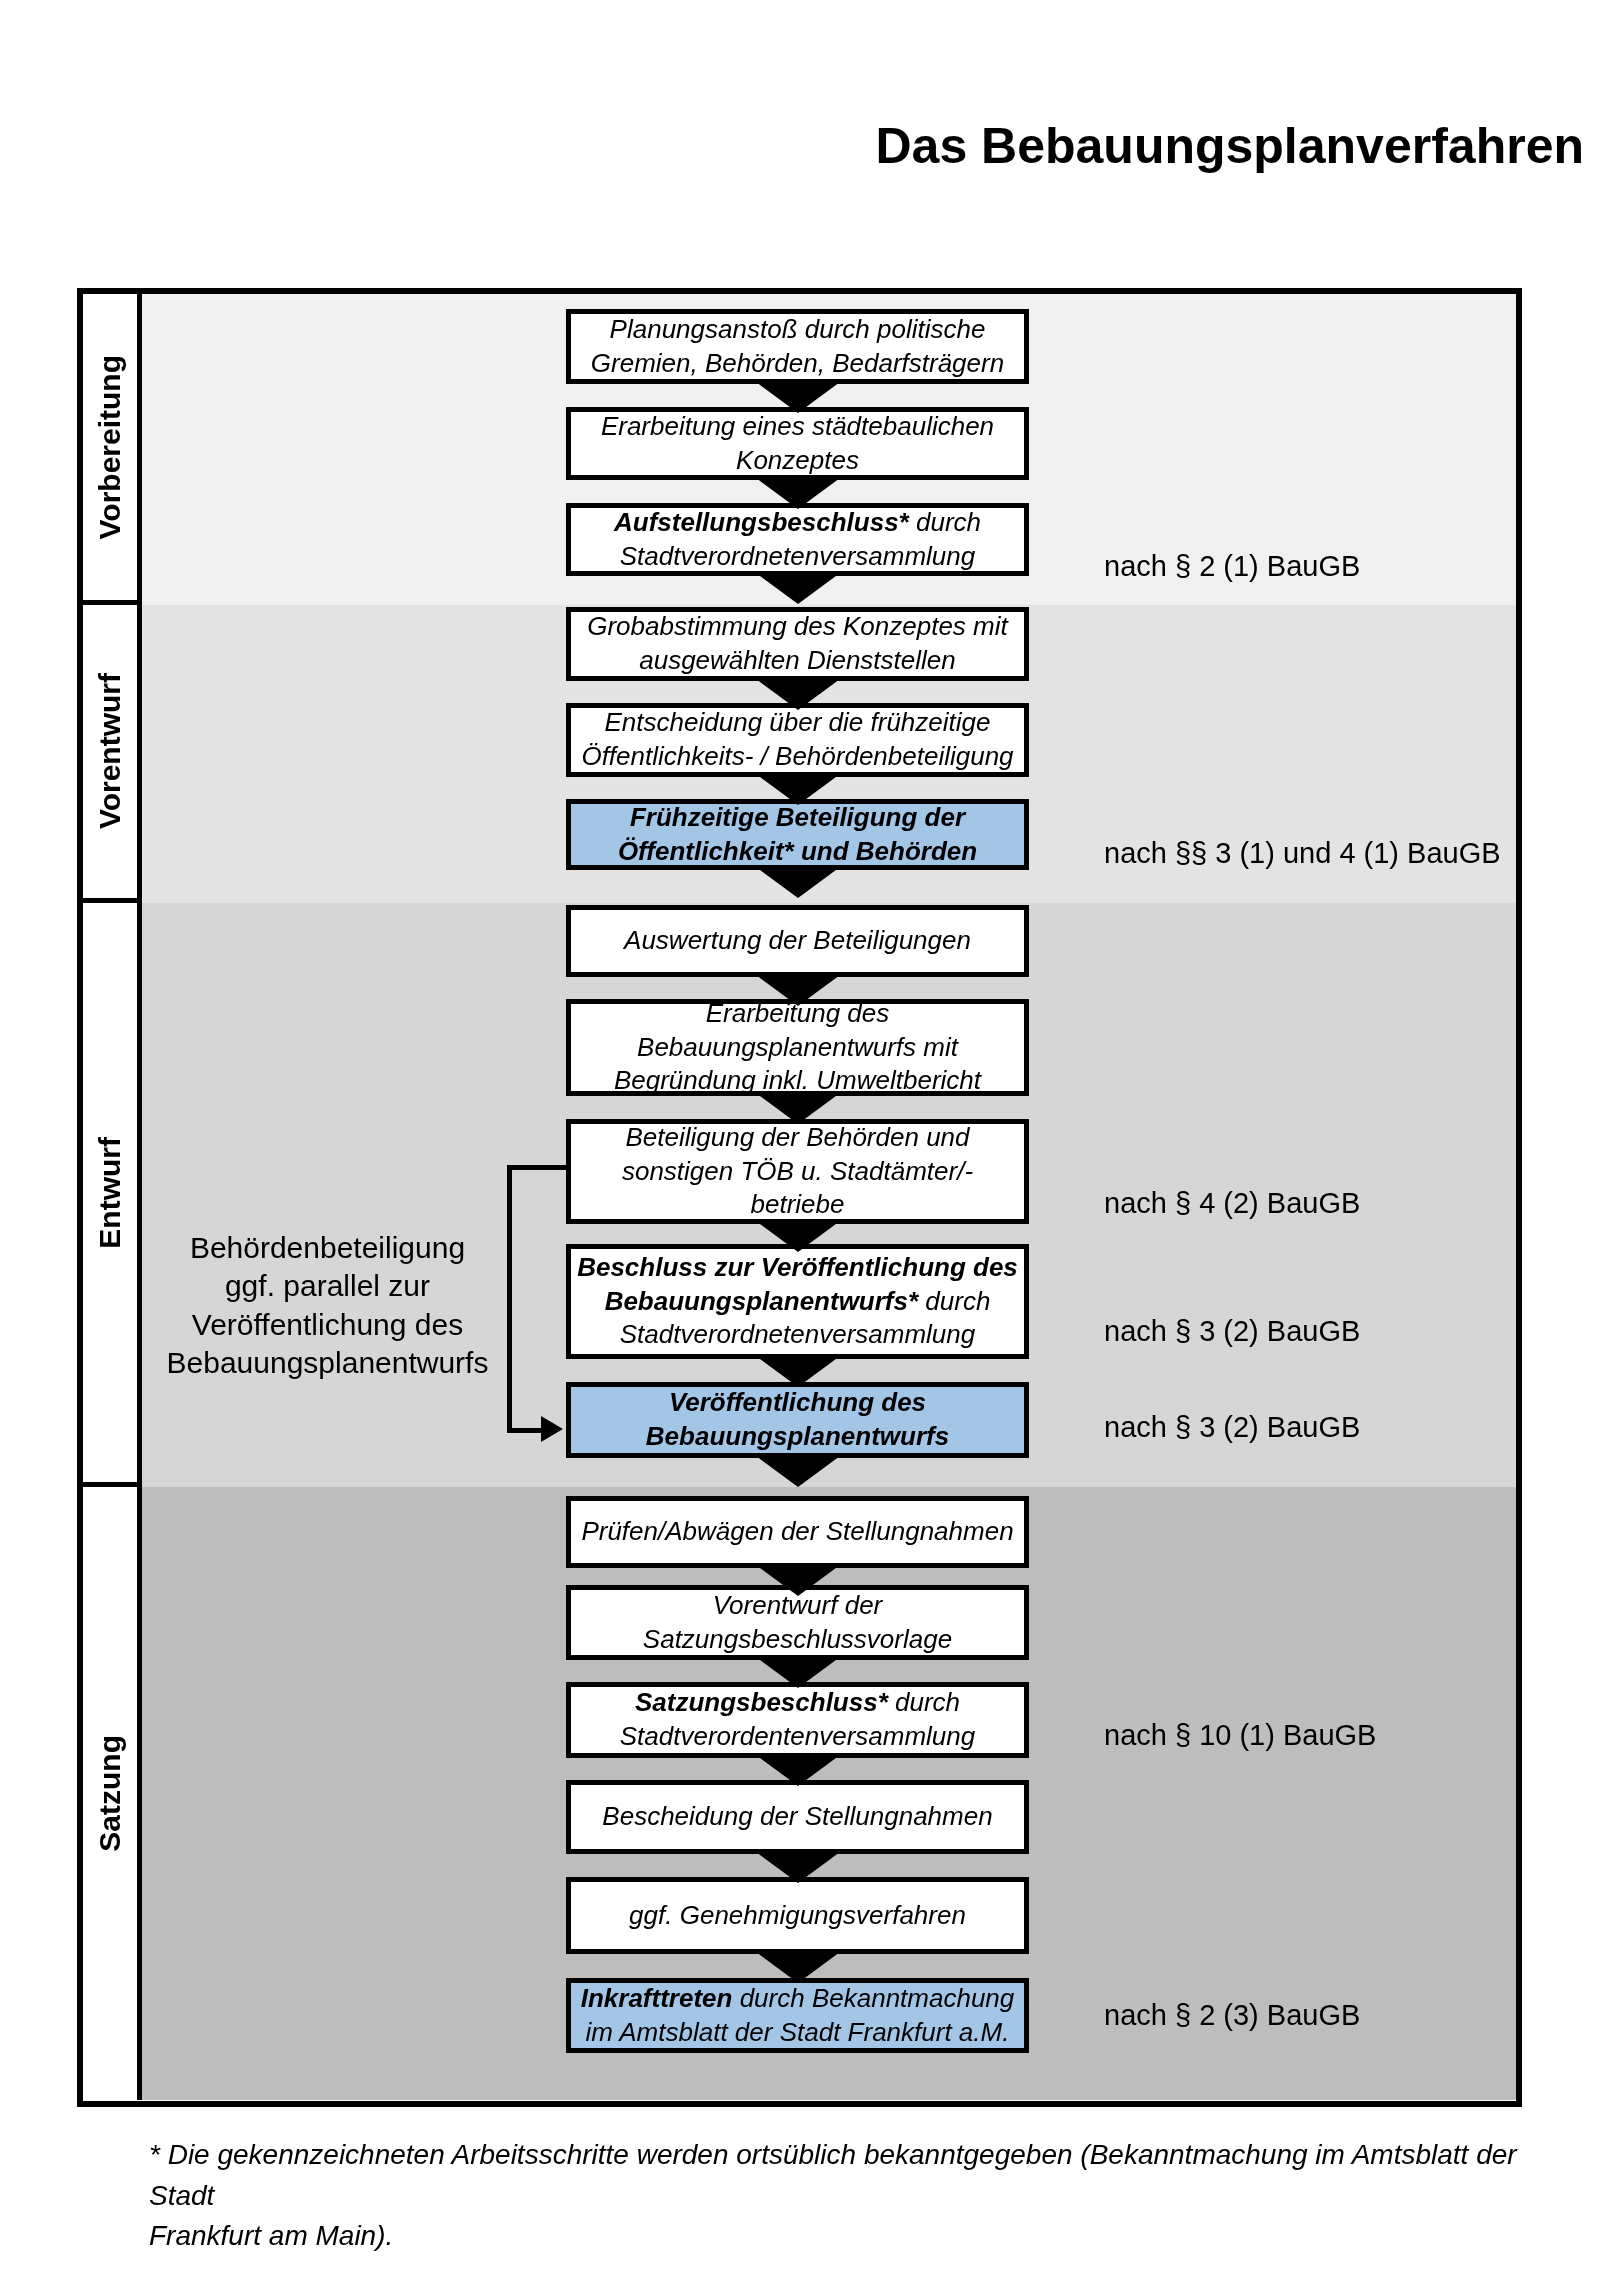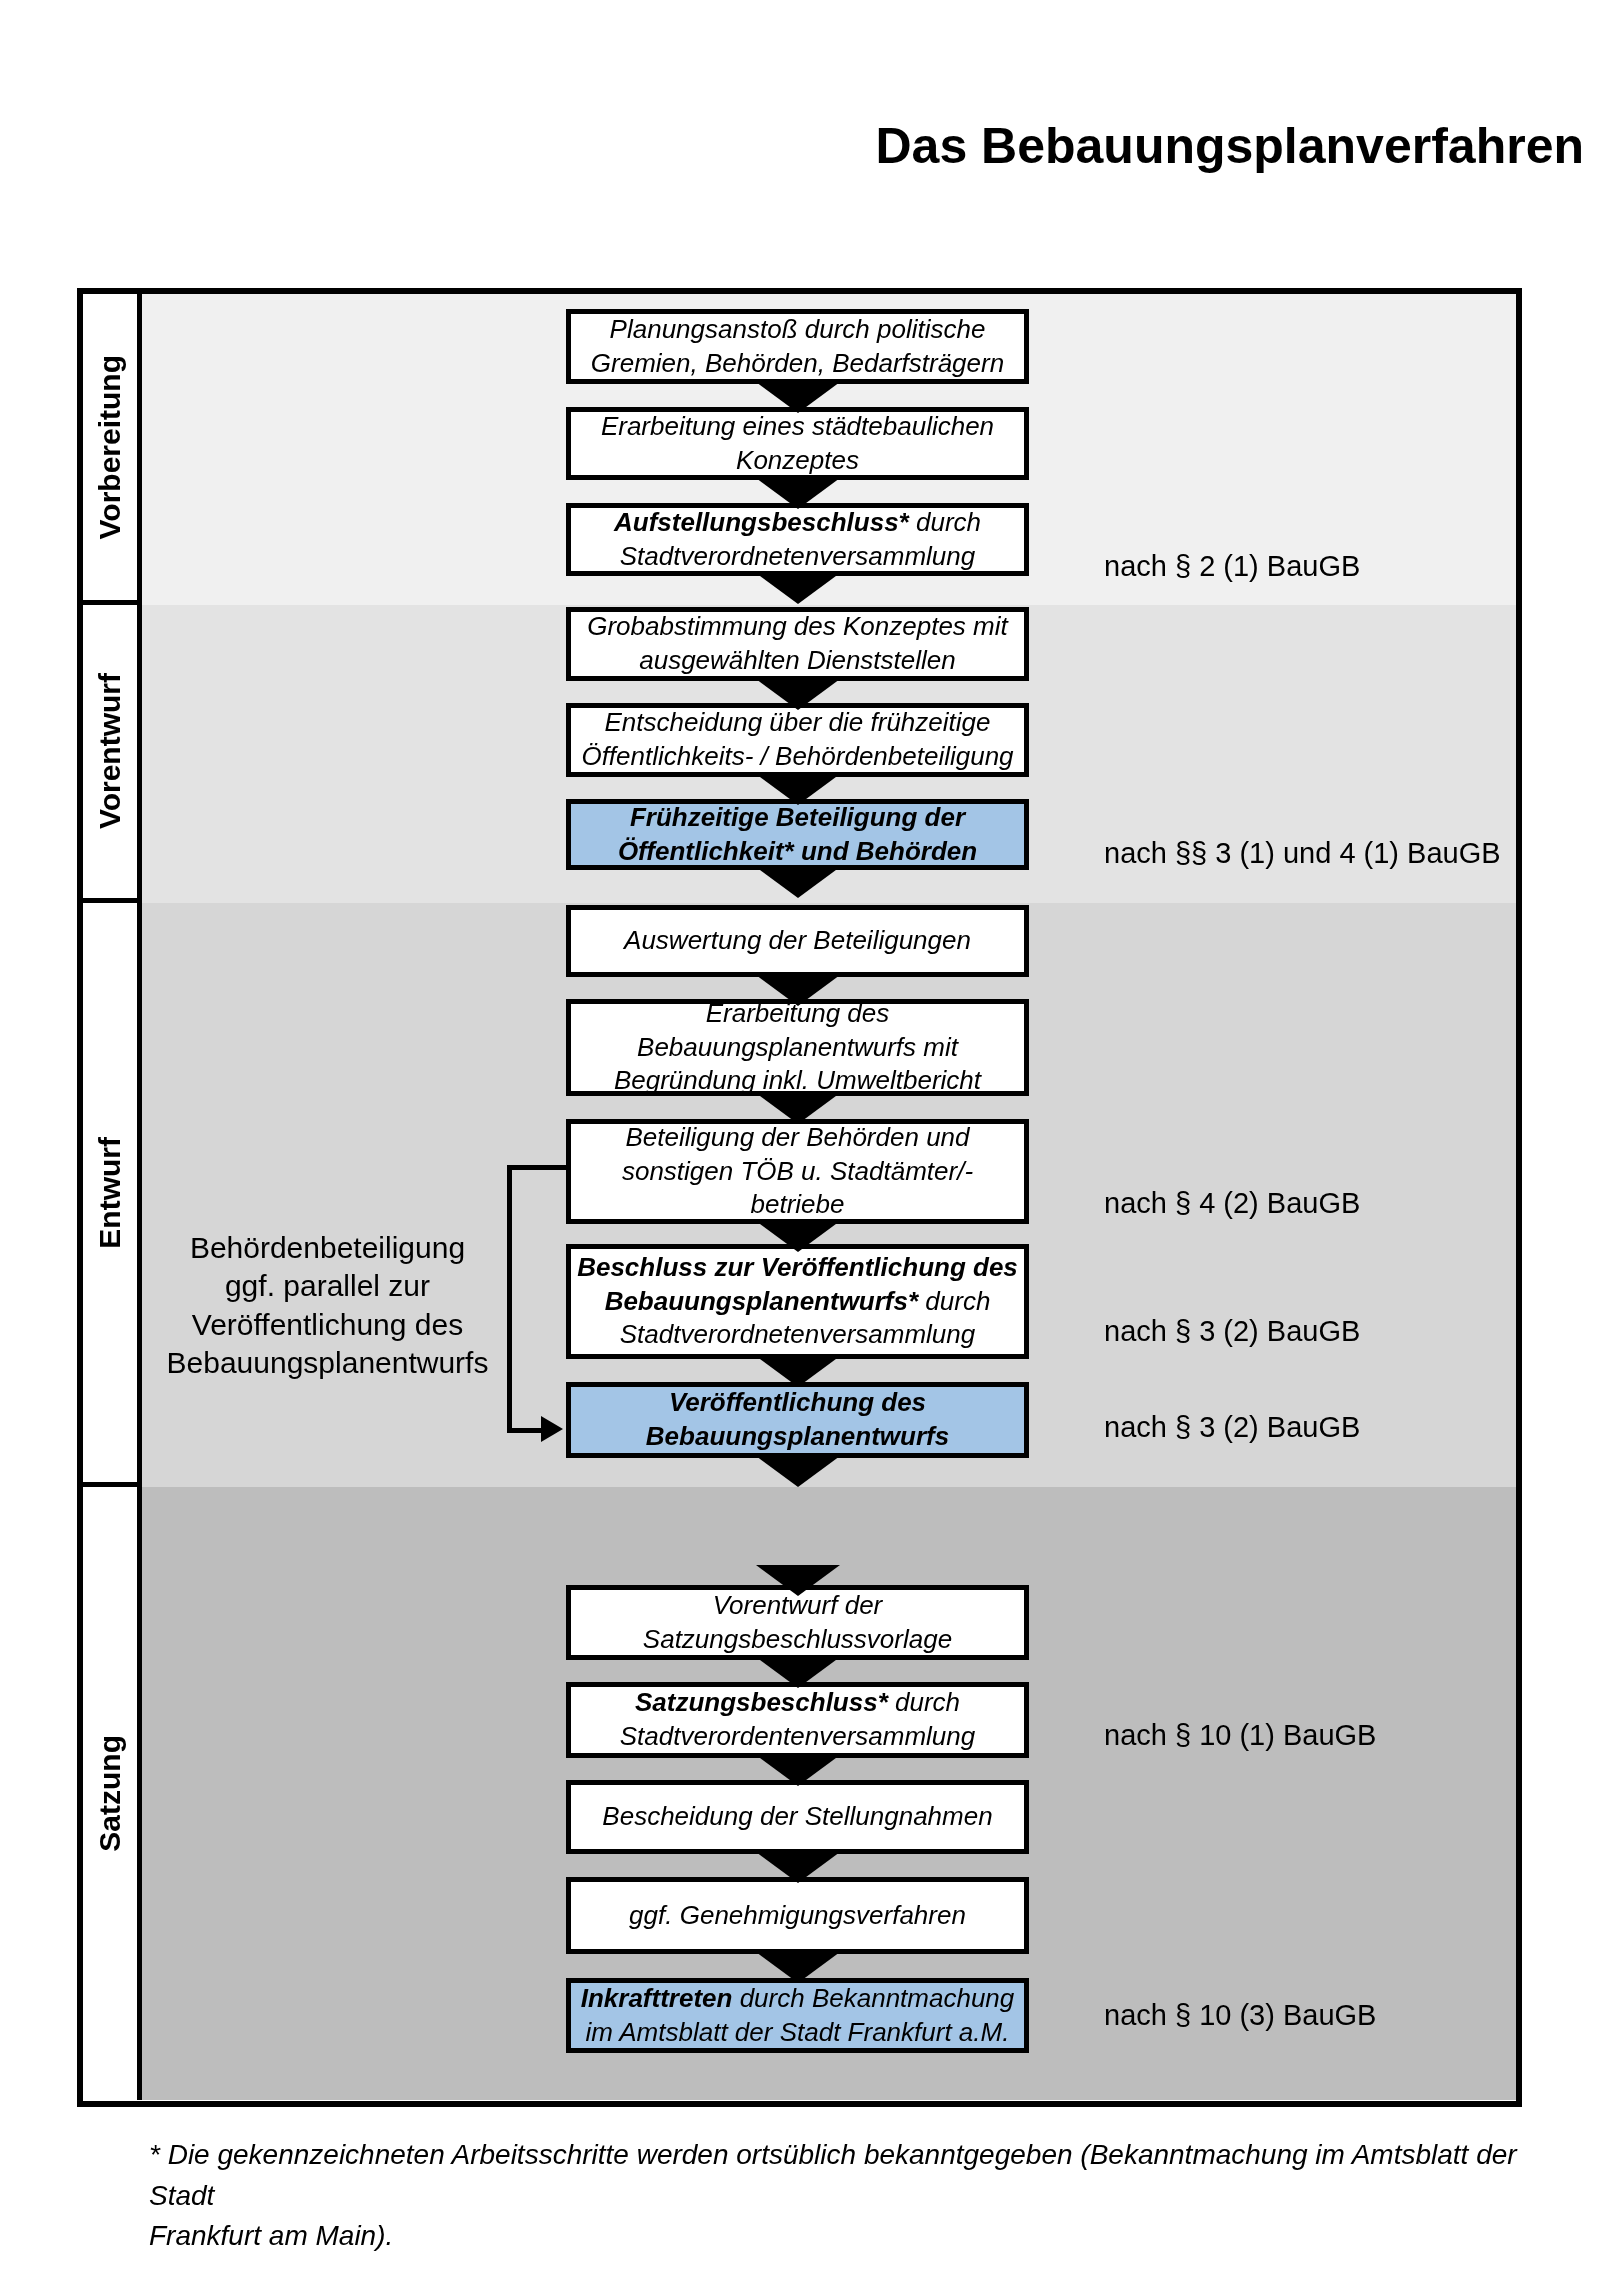--- a/index.html
+++ b/index.html
@@ -102,20 +102,21 @@
   <div class="box" style="top:999px;height:97px"><span>Erarbeitung des
 Bebauungsplanentwurfs mit
 Begründung inkl. Umweltbericht</span></div>
   <div class="box" style="top:1119px;height:105px"><span>Beteiligung der Behörden und
 sonstigen TÖB u. Stadtämter/-betriebe</span></div>
   <div class="box" style="top:1244px;height:115px"><span><span class="b">Beschluss zur Veröffentlichung des
 Bebauungsplanentwurfs*</span><span> durch
 Stadtverordnetenversammlung</span></span></div>
   <div class="box hl" style="top:1382px;height:76px"><span class="b">Veröffentlichung des
 Bebauungsplanentwurfs</span></div>
+  <div class="box" style="top:1496px;height:72px"><span>Prüfen/Abwägen der Stellungnahmen</span></div>
   <div class="box" style="top:1585px;height:75px"><span>Vorentwurf der
 Satzungsbeschlussvorlage</span></div>
   <div class="box" style="top:1682px;height:76px"><span><span class="b">Satzungsbeschluss*</span><span> durch
 Stadtverordentenversammlung</span></span></div>
   <div class="box" style="top:1780px;height:74px"><span>Bescheidung der Stellungnahmen</span></div>
   <div class="box" style="top:1877px;height:77px"><span>ggf. Genehmigungsverfahren</span></div>
   <div class="box hl" style="top:1978px;height:75px"><span><span class="b">Inkrafttreten</span><span> durch Bekanntmachung
 im Amtsblatt der Stadt Frankfurt a.M.</span></span></div>
 
   <div class="arrow" style="top:382px"></div>
@@ -134,21 +135,21 @@
   <div class="arrow" style="top:1755px"></div>
   <div class="arrow" style="top:1852px"></div>
   <div class="arrow" style="top:1952px"></div>
 
   <div class="ref" style="top:550px">nach § 2 (1) BauGB</div>
   <div class="ref" style="top:837px">nach §§ 3 (1) und 4 (1) BauGB</div>
   <div class="ref" style="top:1187px">nach § 4 (2) BauGB</div>
   <div class="ref" style="top:1315px">nach § 3 (2) BauGB</div>
   <div class="ref" style="top:1411px">nach § 3 (2) BauGB</div>
   <div class="ref" style="top:1719px">nach § 10 (1) BauGB</div>
-  <div class="ref" style="top:1999px">nach § 10 (3) BauGB</div>
+  <div class="ref" style="top:1999px">nach § 2 (3) BauGB</div>
 
   <div class="side-note">Behördenbeteiligung
 ggf. parallel zur
 Veröffentlichung des
 Bebauungsplanentwurfs</div>
   <div class="bracket-h-top"></div>
   <div class="bracket-v"></div>
   <div class="bracket-h-bot"></div>
   <div class="bracket-head"></div>
 

